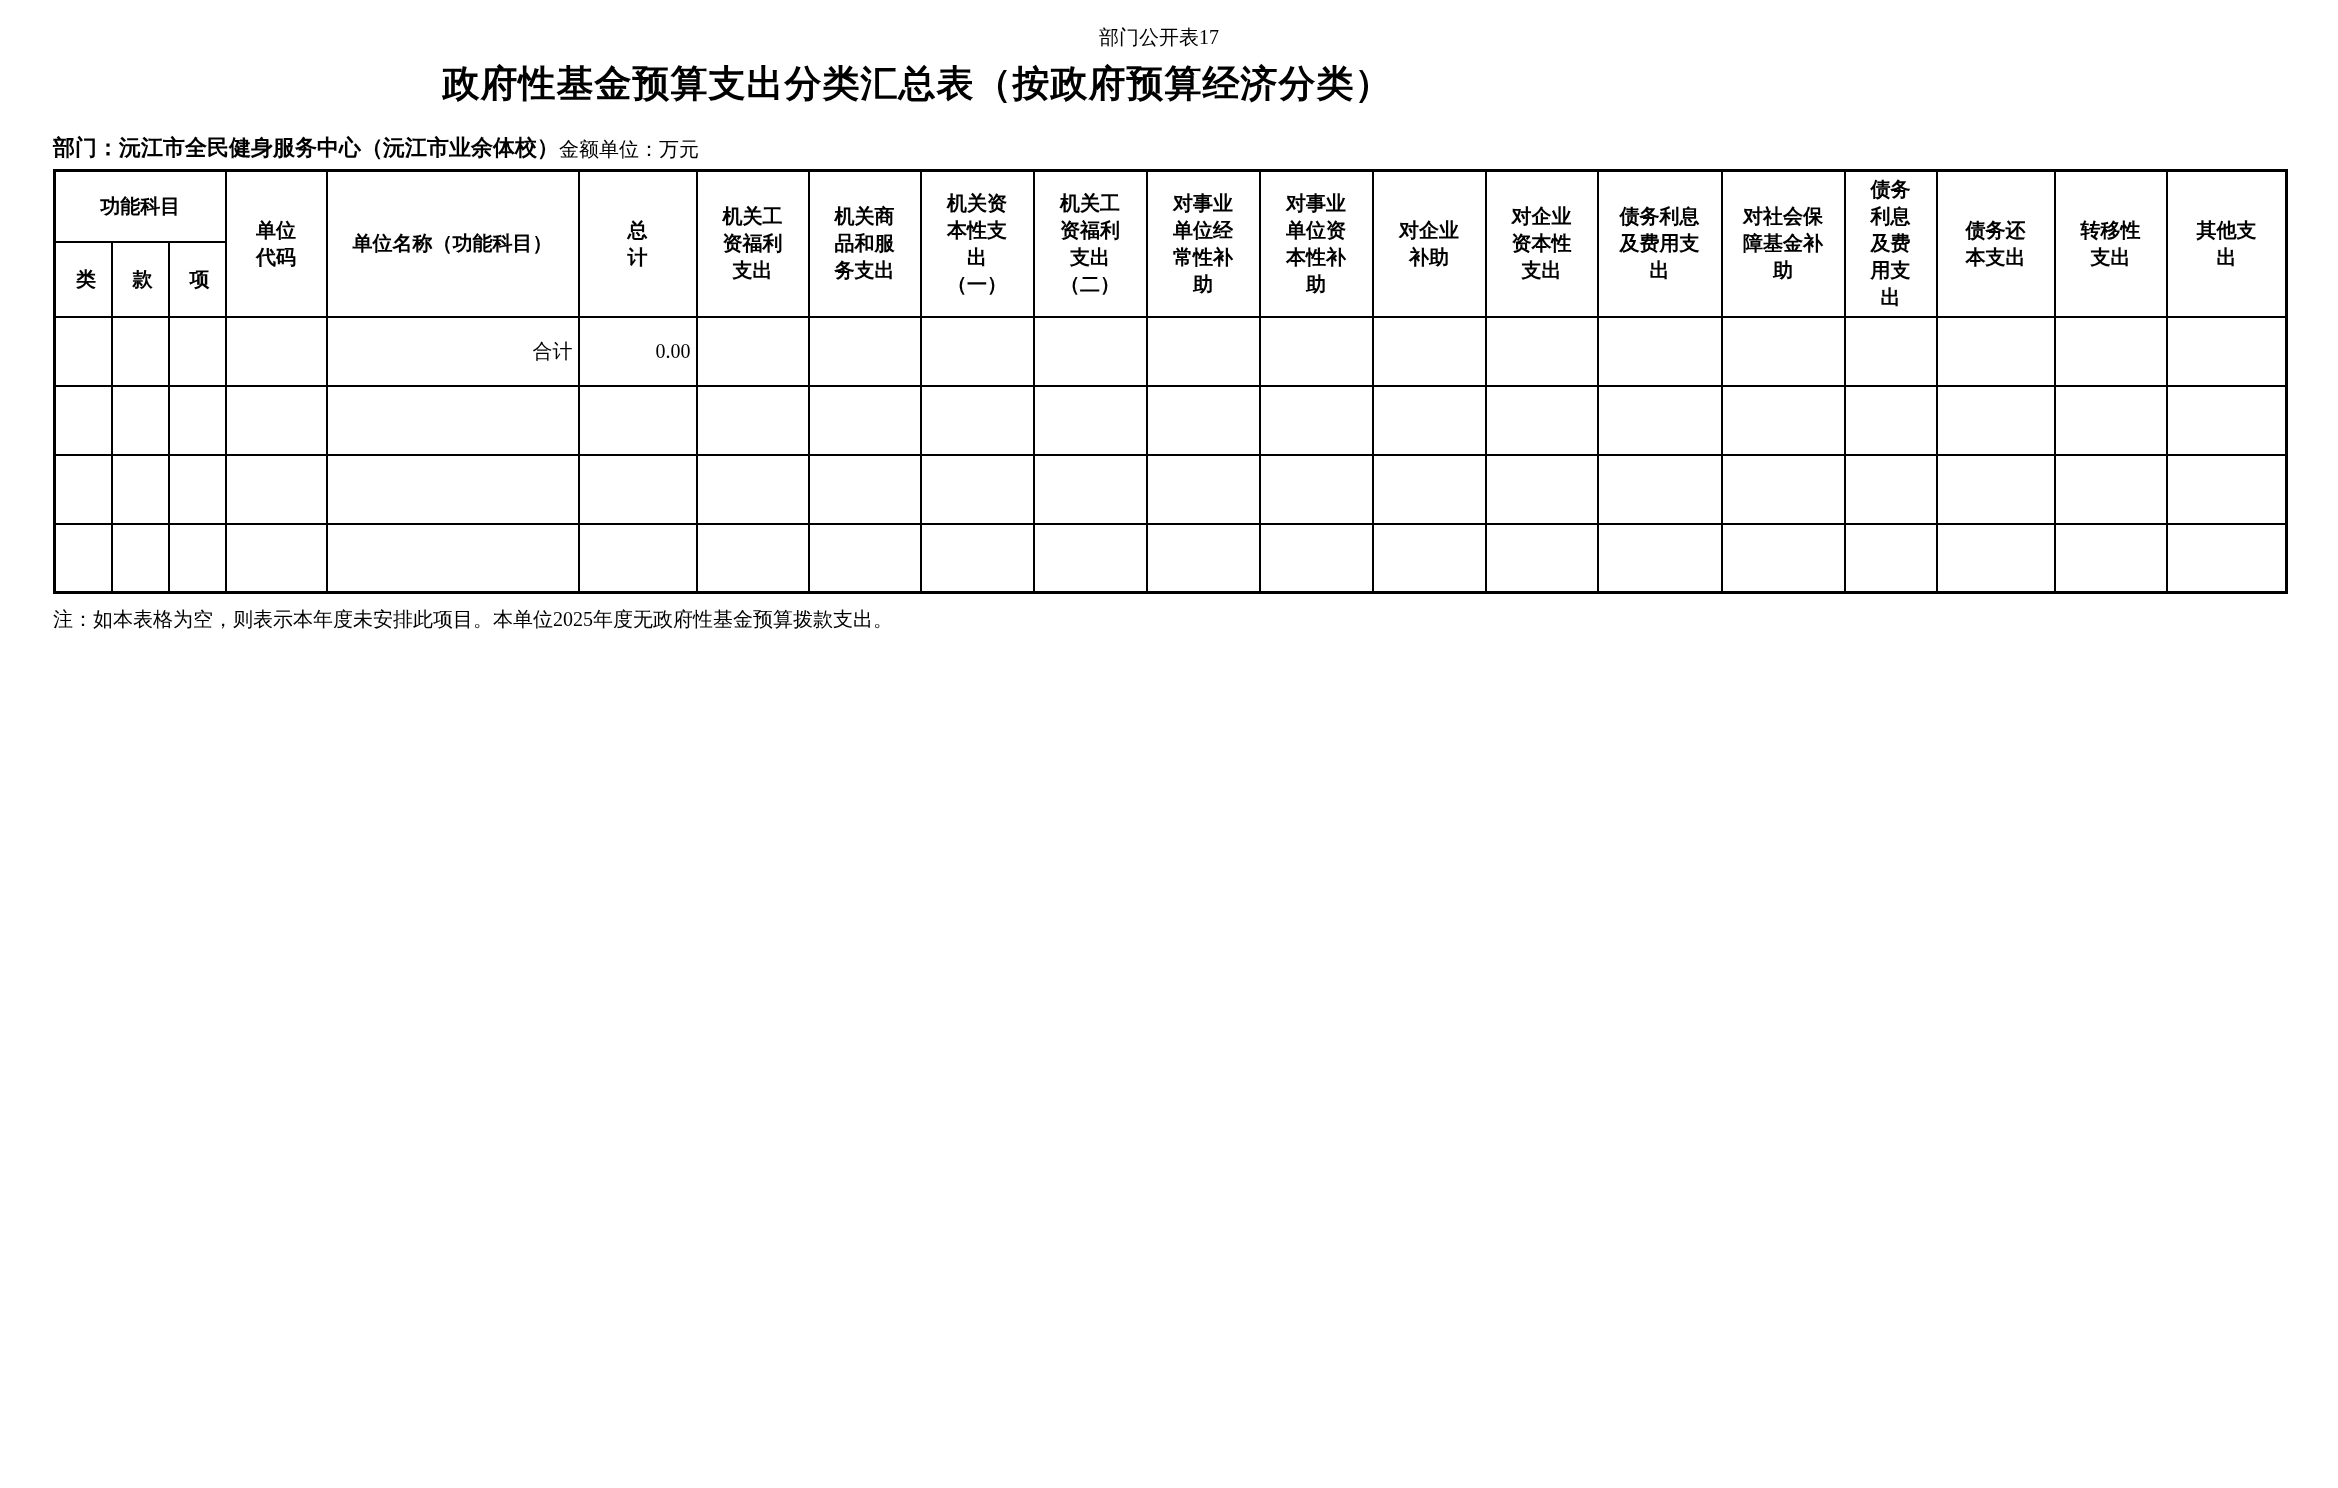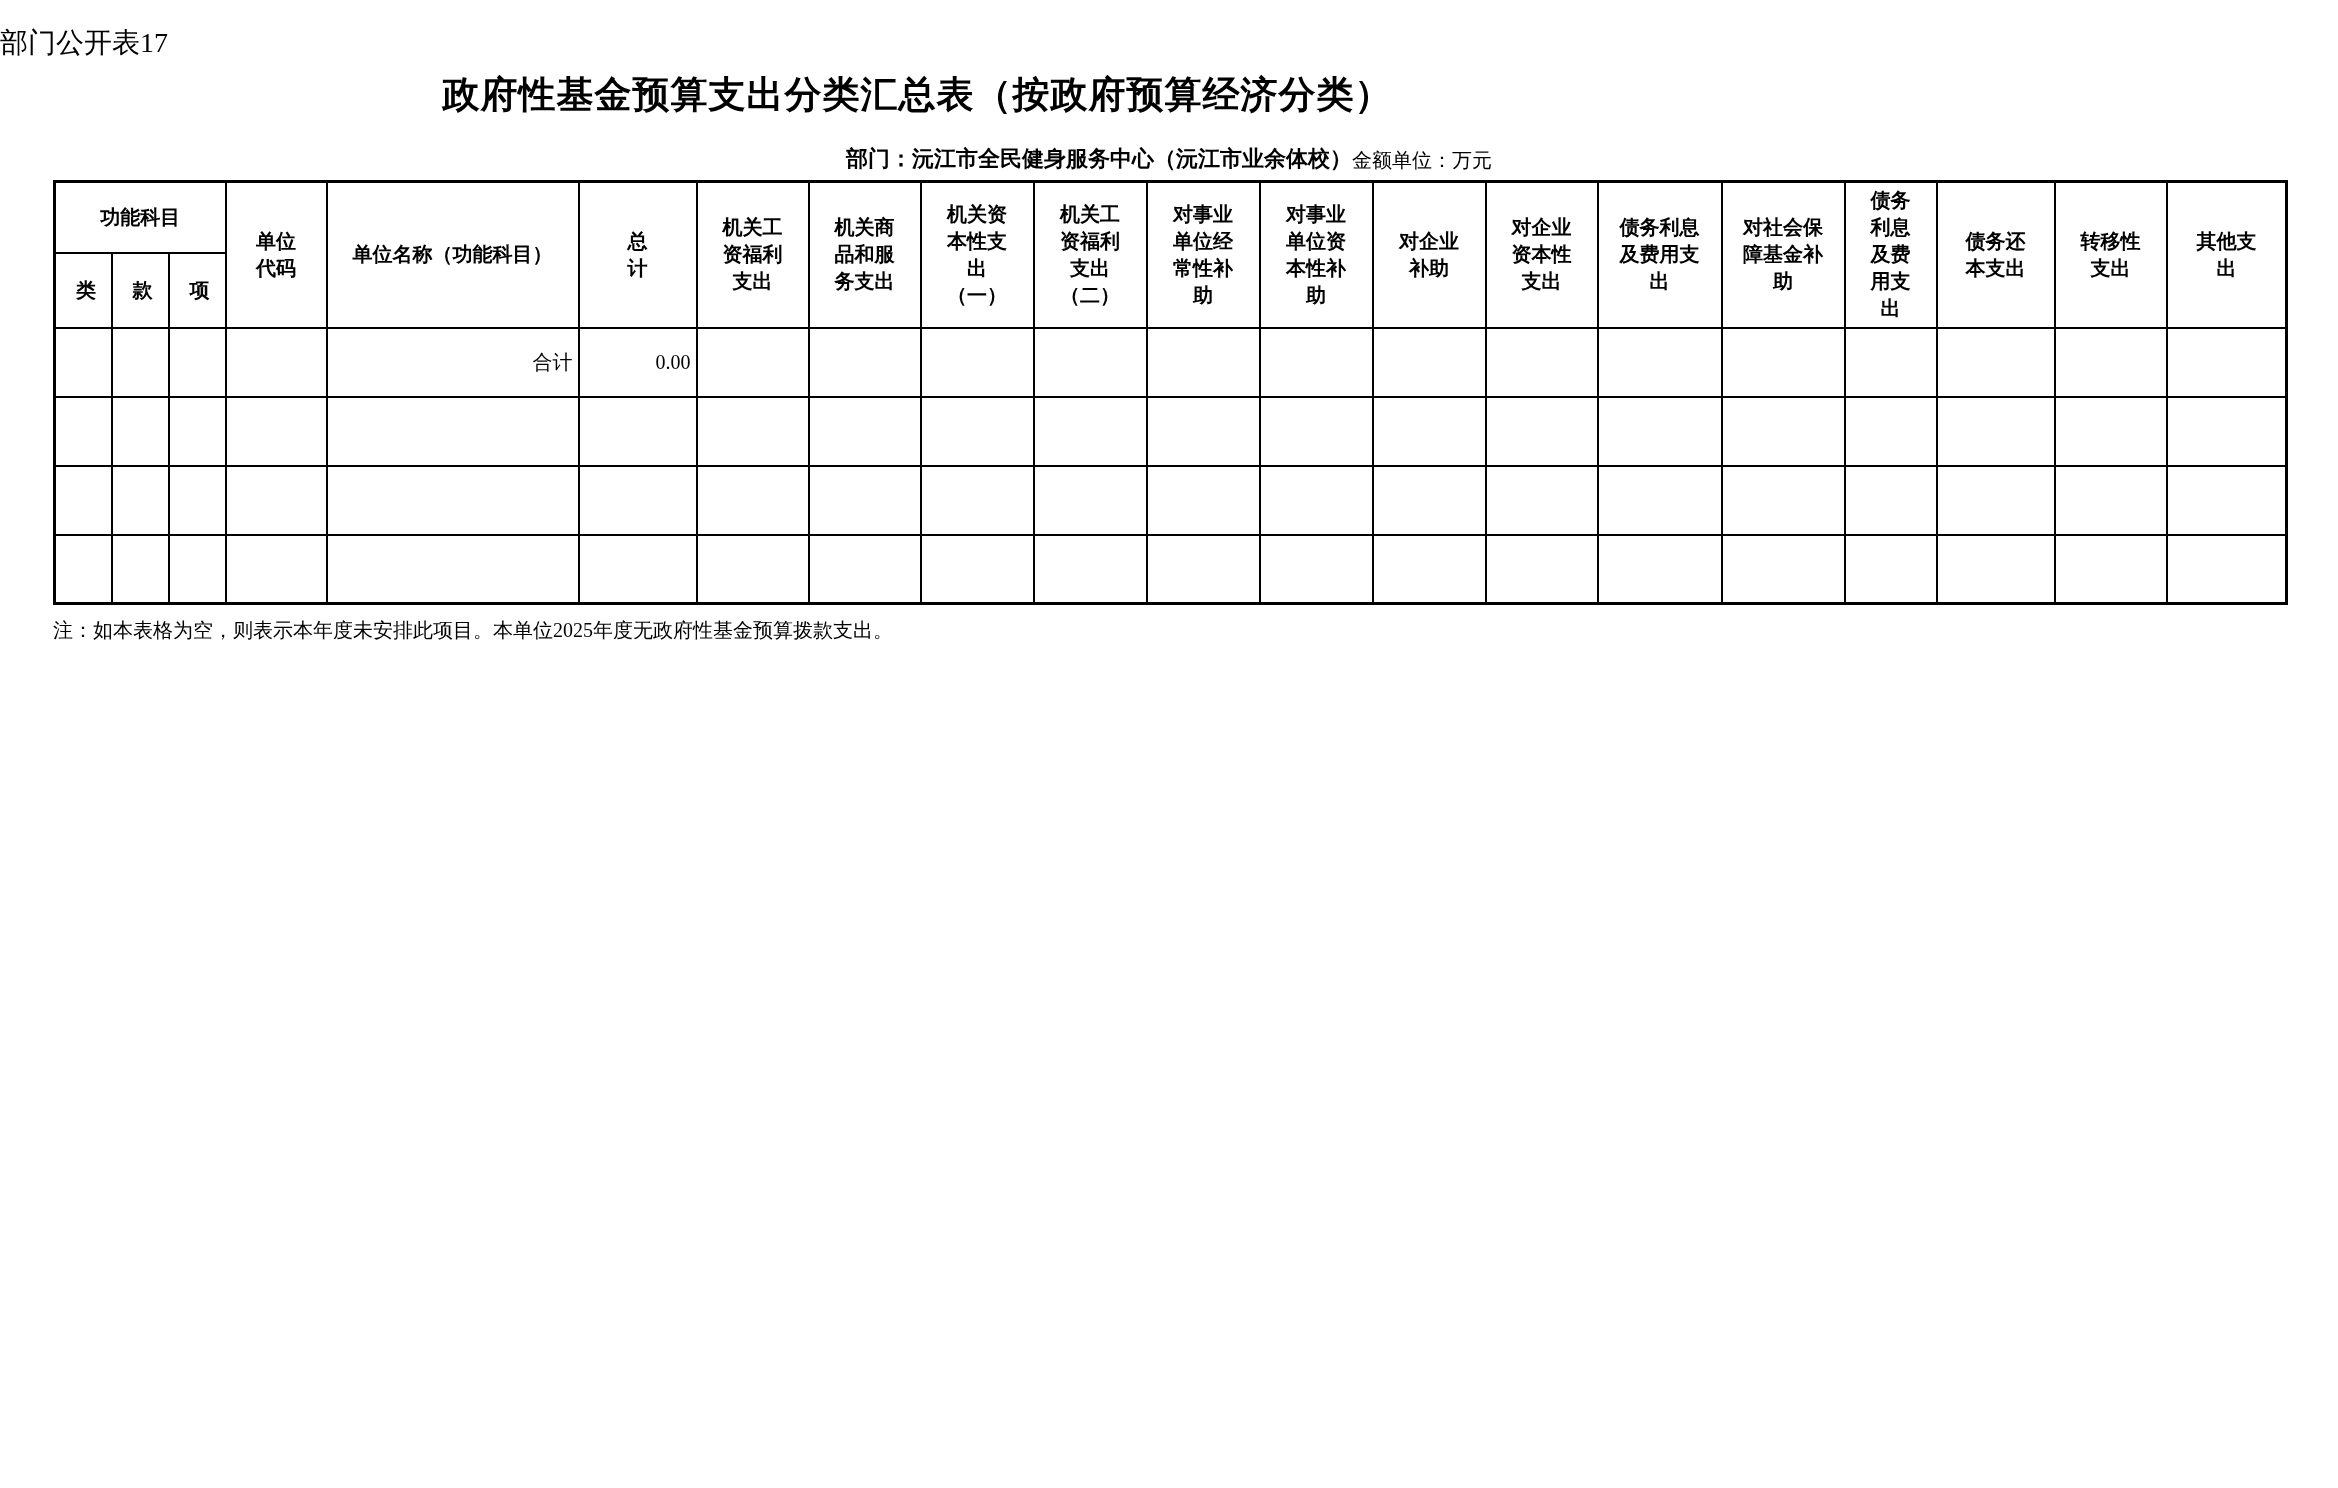--- a/index.html
+++ b/index.html
@@ -9,36 +9,36 @@
     color: #000000;
     font-family: "Liberation Serif", "DejaVu Serif", serif;
   }
   body {
     width: 2338px;
     height: 1488px;
     position: relative;
     overflow: hidden;
   }
   .doc-label {
-    text-align: left;
+    text-align: center;
     padding: 24px 20px 0 0;
-    font-size: 28px;
+    font-size: 20px;
   }
   .page-title {
     width: 1835px;
     margin-top: 8px;
     text-align: center;
     font-family: Liberation Mono, monospace;
     font-weight: bold;
     font-size: 37px;
     letter-spacing: 1px;
   }
   .meta-row {
     display: flex;
-    justify-content: center;
+    justify-content: flex-start;
     align-items: flex-end;
     margin: 24px 53px 6px 53px;
   }
   .dept-line {
     font-weight: bold;
     font-size: 22px;
   }
   .unit-line {
     font-size: 20px;
   }

